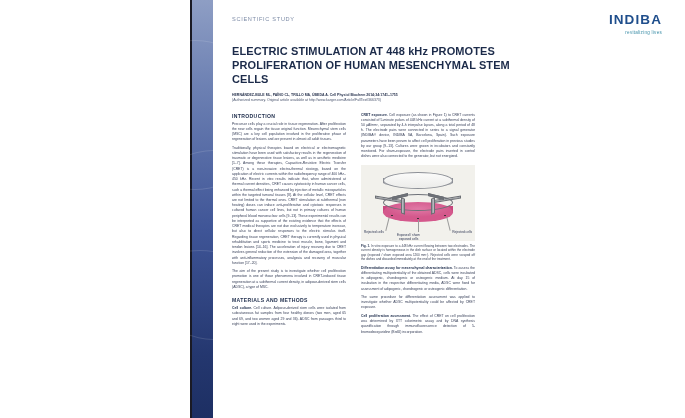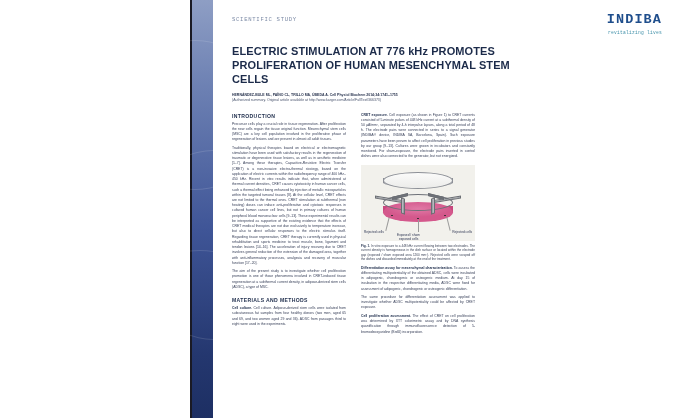--- a/index.html
+++ b/index.html
@@ -26,21 +26,21 @@
     background: #1a1a24;
   }
 
   
   #page {
     position: absolute; left: 213px; top: 0; width: 472px; height: 418px;
     background: #ffffff; padding: 10px 18px 0 19px;
   }
 
   
-  .header-row { position: relative; height: 30px; font-family: Liberation Mono, monospace; }
+  .header-row { position: relative; height: 30px; }
   .kicker {
     font-size: 5.6px; letter-spacing: 0.7px; color: #7d8ba6;
     font-weight: 400; position: absolute; left: 0; top: 6px;
   }
   .logo-block { position: absolute; right: 5px; top: 0; text-align: right; }
   .logo-wordmark {
     font-size: 13.5px; font-weight: 700; letter-spacing: 1.1px;
     color: #1f4e8c; line-height: 1; display: inline-block;
   }
   .logo-tag {
@@ -172,21 +172,21 @@
   <div id="page">
 
     <div class="header-row">
       <div class="kicker">SCIENTIFIC STUDY</div>
       <div class="logo-block">
         <div class="logo-wordmark">INDIBA</div>
         <div class="logo-tag">revitalizing lives</div>
       </div>
     </div>
 
-    <div class="title">ELECTRIC STIMULATION AT 776 kHz PROMOTES PROLIFERATION OF HUMAN MESENCHYMAL STEM CELLS</div>
+    <div class="title">ELECTRIC STIMULATION AT 448 kHz PROMOTES PROLIFERATION OF HUMAN MESENCHYMAL STEM CELLS</div>
 
     <div class="byline">
       <span>HERNÁNDEZ-BULE ML, PAÍNO CL, TRILLO MA, ÚBEDA A. Cell Physiol Biochem 2014;34:1741–1755</span><br>
       <span class="sub">(Authorized summary. Original article available at http://www.karger.com/Article/FullText/366373)</span>
     </div>
 
     <div class="cols">
 
       <div class="col">
         <h2 class="sec">INTRODUCTION</h2>

